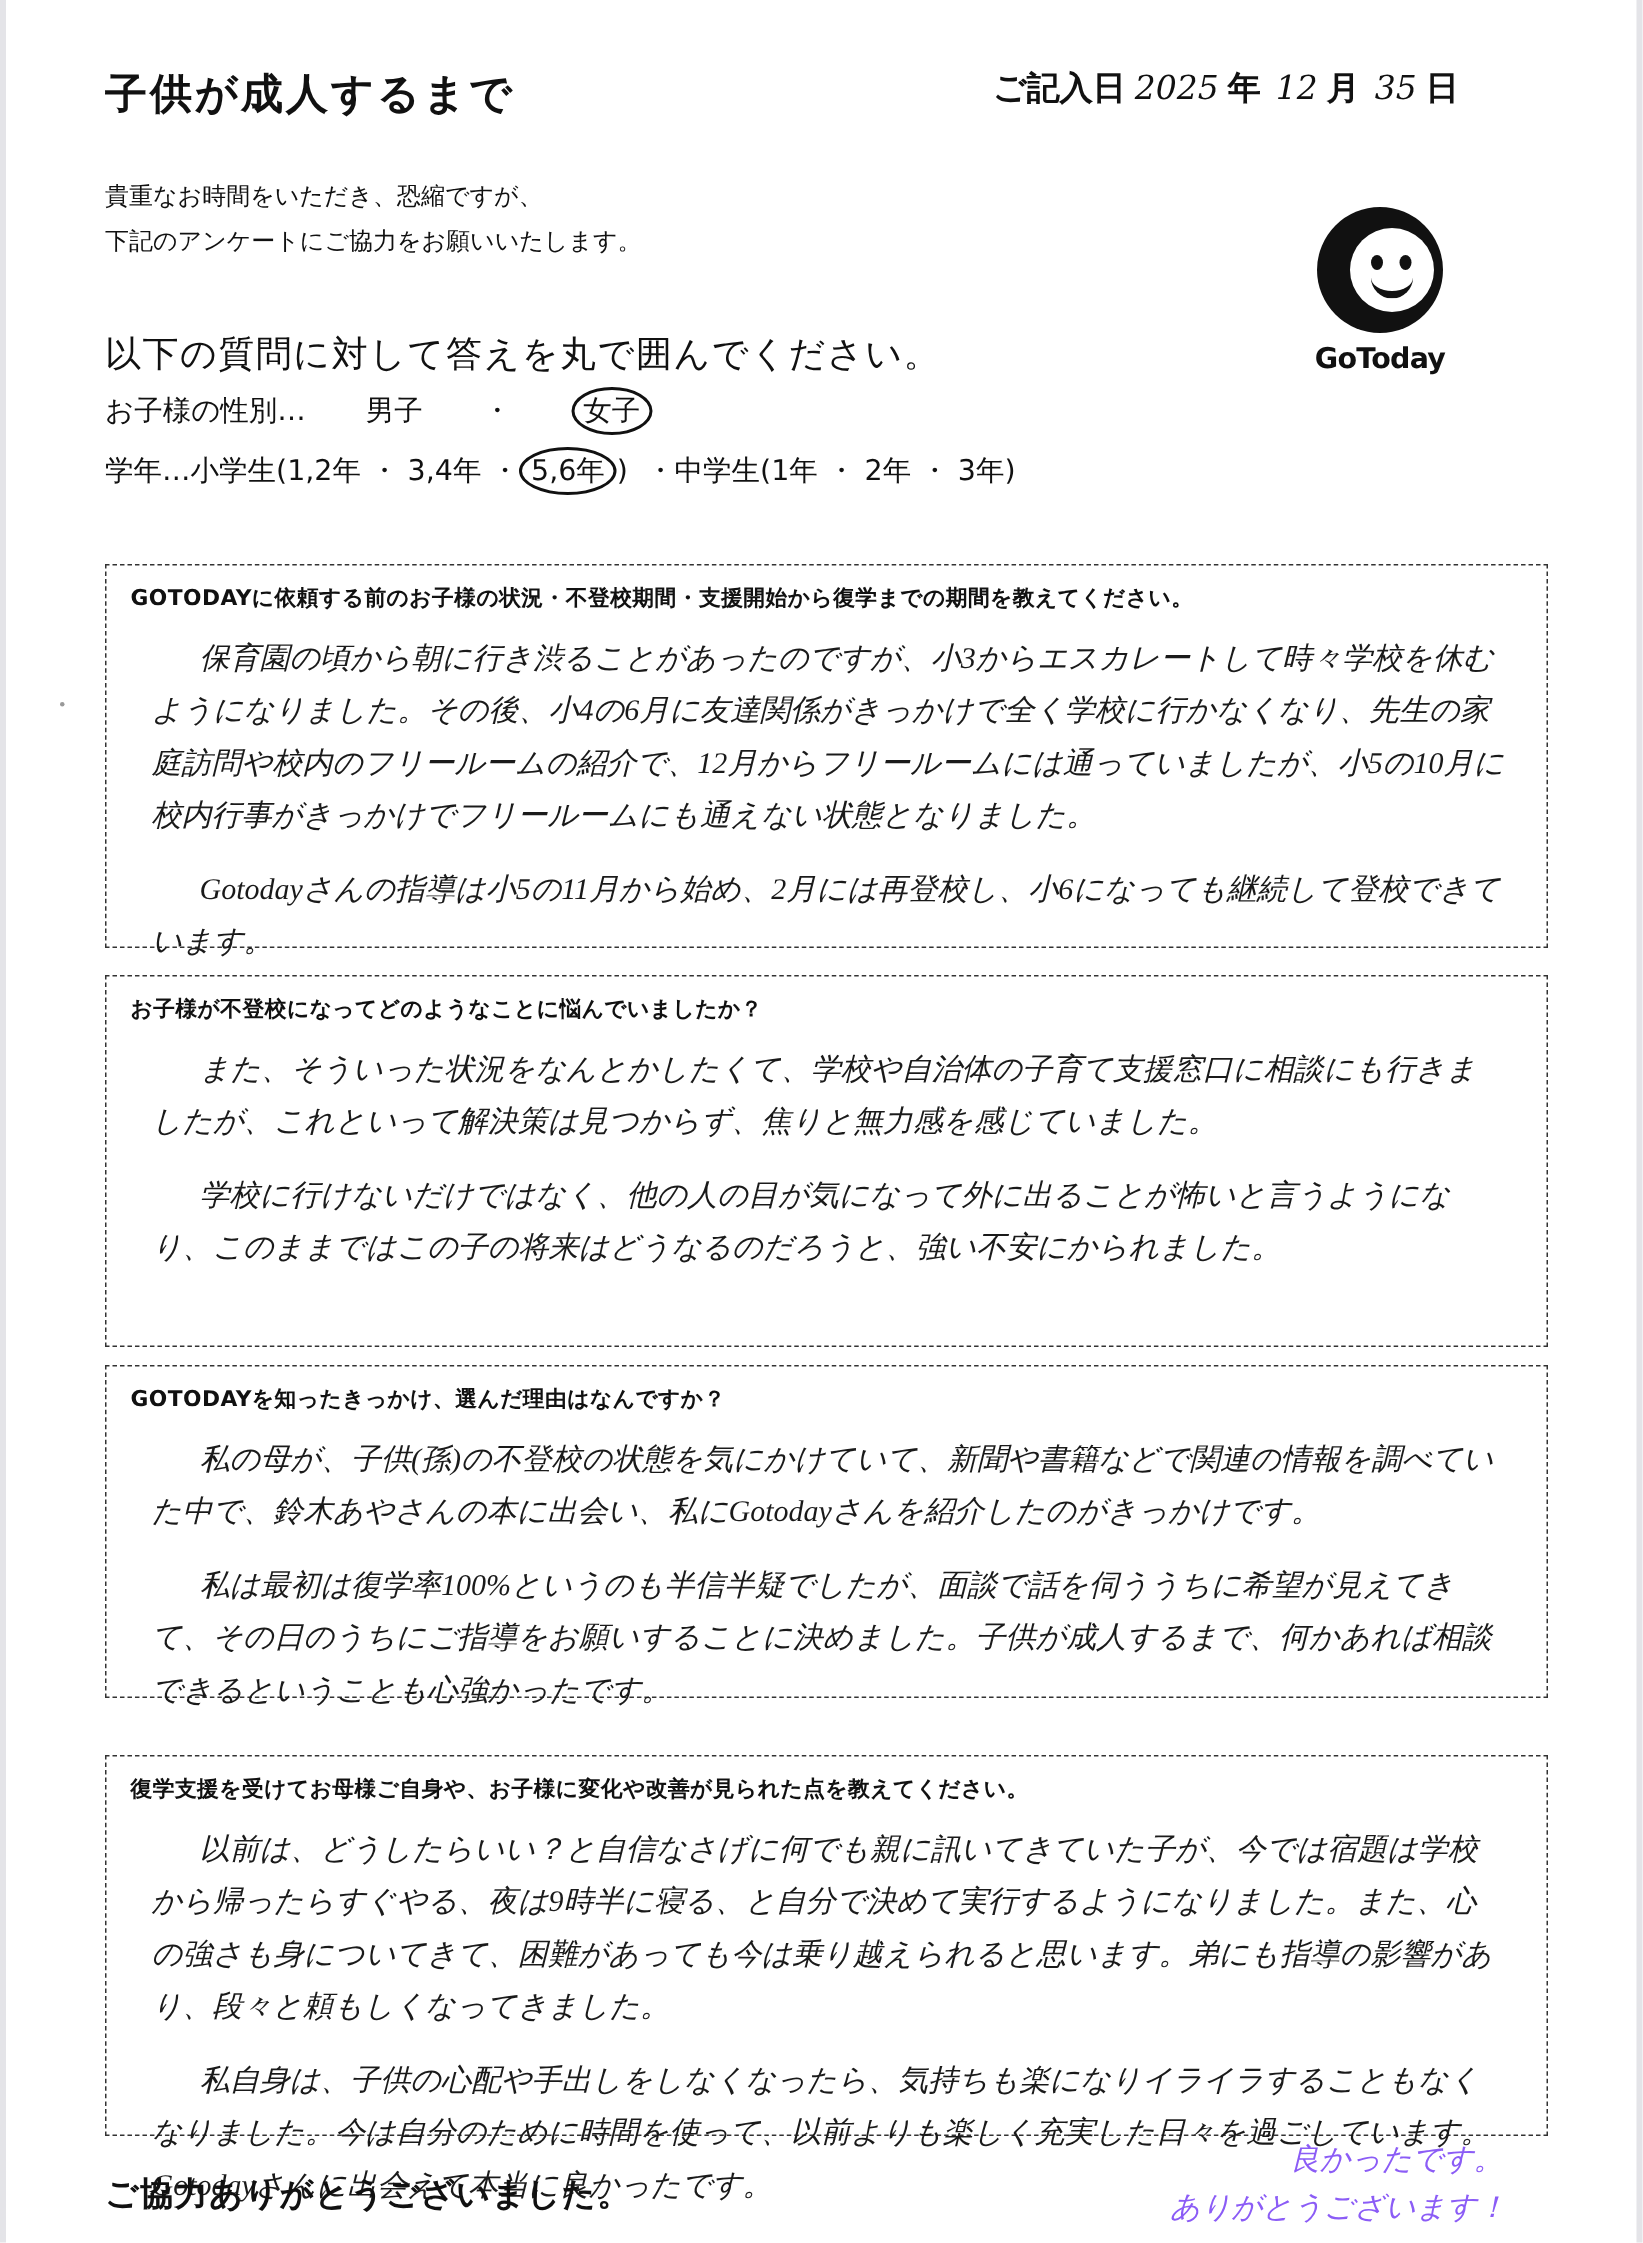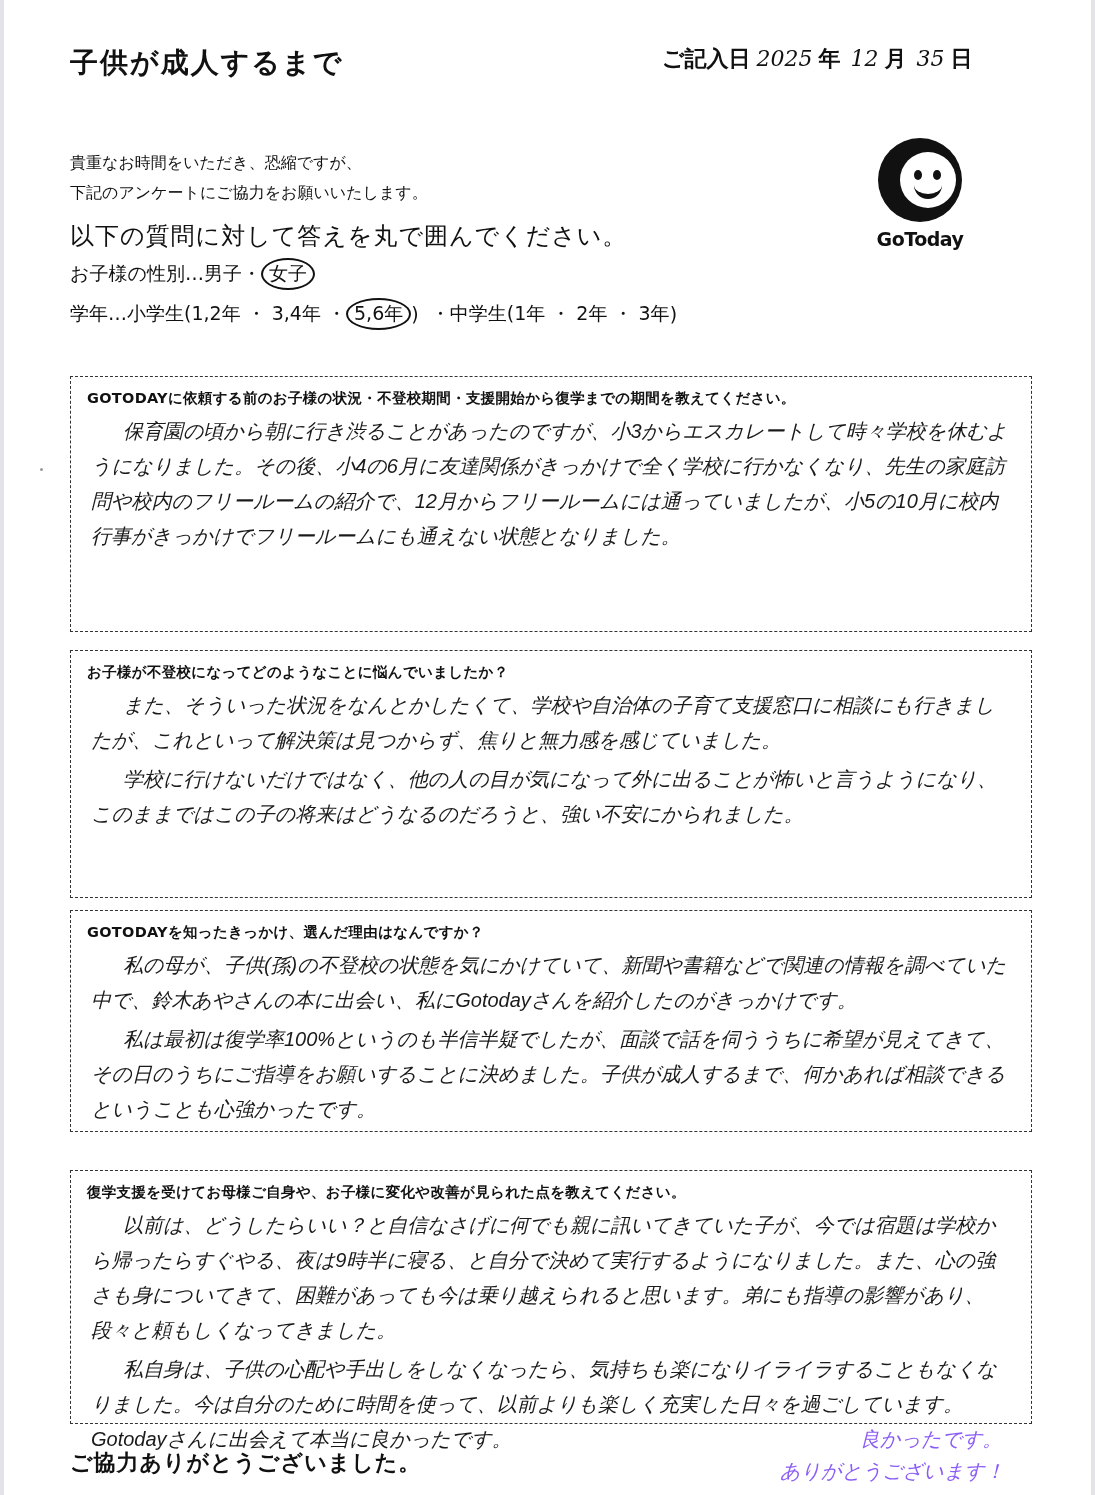--- a/index.html
+++ b/index.html
@@ -8,44 +8,44 @@
     font-family:"DejaVu Sans", "Liberation Sans", sans-serif; color:#111;
   }
   .edge-left { position:absolute; left:0; top:0; width:4px; height:1495px; background:#e4e4e8; }
   .edge-right { position:absolute; right:0; top:0; width:4px; height:1495px; background:#e4e4e8; }
 
   .title { position:absolute; left:70px; top:44px; font-size:28px; font-weight:bold; letter-spacing:2px; }
   .date-row { position:absolute; left:662px; top:44px; font-size:22px; font-weight:bold; display:flex; align-items:baseline; }
   .date-row .hw { font-family:"DejaVu Serif", serif; font-style:italic; font-weight:normal; font-size:22px; margin:0 6px; }
   .date-row .unit { margin-right:4px; }
 
-  .intro { position:absolute; left:70px; top:116px; font-size:16px; line-height:30px;margin-top:32px; }
+  .intro { position:absolute; left:70px; top:116px; font-size:16px; line-height:30px; }
 
   .logo { position:absolute; left:870px; top:138px; width:100px; height:120px; }
   .logo .face-ring { position:absolute; left:8px; top:0; width:84px; height:84px; border-radius:50%; background:#111; }
   .logo .face { position:absolute; left:22px; top:14px; width:56px; height:56px; border-radius:50%; background:#fff; }
   .logo .eye { position:absolute; top:18px; width:8px; height:10px; border-radius:50%; background:#111; }
   .logo .eye.l { left:14px; } .logo .eye.r { left:33px; }
   .logo .mouth { position:absolute; left:14px; top:28px; width:28px; height:14px; border-bottom:5px solid #111; border-radius:0 0 16px 16px; }
   .logo .brand { position:absolute; left:0; top:90px; width:100px; text-align:center; font-weight:bold; font-size:19px; letter-spacing:-0.5px; }
 
   .instruction { position:absolute; left:70px; top:220px; font-size:24px; font-weight:normal; letter-spacing:1px; }
   .q-row { position:absolute; left:70px; font-size:19px; display:flex; align-items:center; white-space:pre; }
-  .q-row.gender { top:258px; }
+  .q-row.gender { top:258px;gap:40px; }
   .q-row.grade { top:298px; }
   .circled { border:2px solid #111; border-radius:50%; padding:1px 6px; }
 
   .box {
     position:absolute; left:70px; width:962px; border:1.5px dashed #333; box-sizing:border-box;
     padding:12px 14px 0 16px;
   }
   .box .q { font-size:14.5px; font-weight:bold; margin-bottom:6px; letter-spacing:0.3px; }
   .box .a {
-    font-family:Liberation Sans, sans-serif; font-style:italic; font-size:20px; line-height:35px;
-    color:#1a1a1a; text-indent:1.6em; margin:4px;
+    font-family:Liberation Serif, serif; font-style:italic; font-size:20px; line-height:35px;
+    color:#1a1a1a; text-indent:1.6em; margin:14px;
   }
   .box .a + .a { margin-top:0; }
   .box1 { top:376px; height:256px; }
   .box2 { top:650px; height:248px; }
   .box3 { top:910px; height:222px; }
   .box4 { top:1170px; height:254px; }
 
   .closing { position:absolute; left:70px; top:1448px; font-size:22px; font-weight:bold; letter-spacing:1px; }
   .hw-note { position:absolute; font-family:"DejaVu Serif", serif; font-style:italic; font-size:20px; color:#8b5cf6; }
   .hw-note.n1 { left:860px; top:1426px; }
@@ -111,20 +111,21 @@
   <span> ・ </span>
   <span>2年</span>
   <span> ・ </span>
   <span>3年</span>
   <span>)</span>
 </div>
 
 <div class="box box1">
   <div class="q">GOTODAYに依頼する前のお子様の状況・不登校期間・支援開始から復学までの期間を教えてください。</div>
   <p class="a">保育園の頃から朝に行き渋ることがあったのですが、小3からエスカレートして時々学校を休むようになりました。その後、小4の6月に友達関係がきっかけで全く学校に行かなくなり、先生の家庭訪問や校内のフリールームの紹介で、12月からフリールームには通っていましたが、小5の10月に校内行事がきっかけでフリールームにも通えない状態となりました。</p>
+  <p class="a">Gotodayさんの指導は小5の11月から始め、2月には再登校し、小6になっても継続して登校できています。</p>
 </div>
 
 <div class="box box2">
   <div class="q">お子様が不登校になってどのようなことに悩んでいましたか？</div>
   <p class="a">また、そういった状況をなんとかしたくて、学校や自治体の子育て支援窓口に相談にも行きましたが、これといって解決策は見つからず、焦りと無力感を感じていました。</p>
   <p class="a">学校に行けないだけではなく、他の人の目が気になって外に出ることが怖いと言うようになり、このままではこの子の将来はどうなるのだろうと、強い不安にかられました。</p>
 </div>
 
 <div class="box box3">
   <div class="q">GOTODAYを知ったきっかけ、選んだ理由はなんですか？</div>

